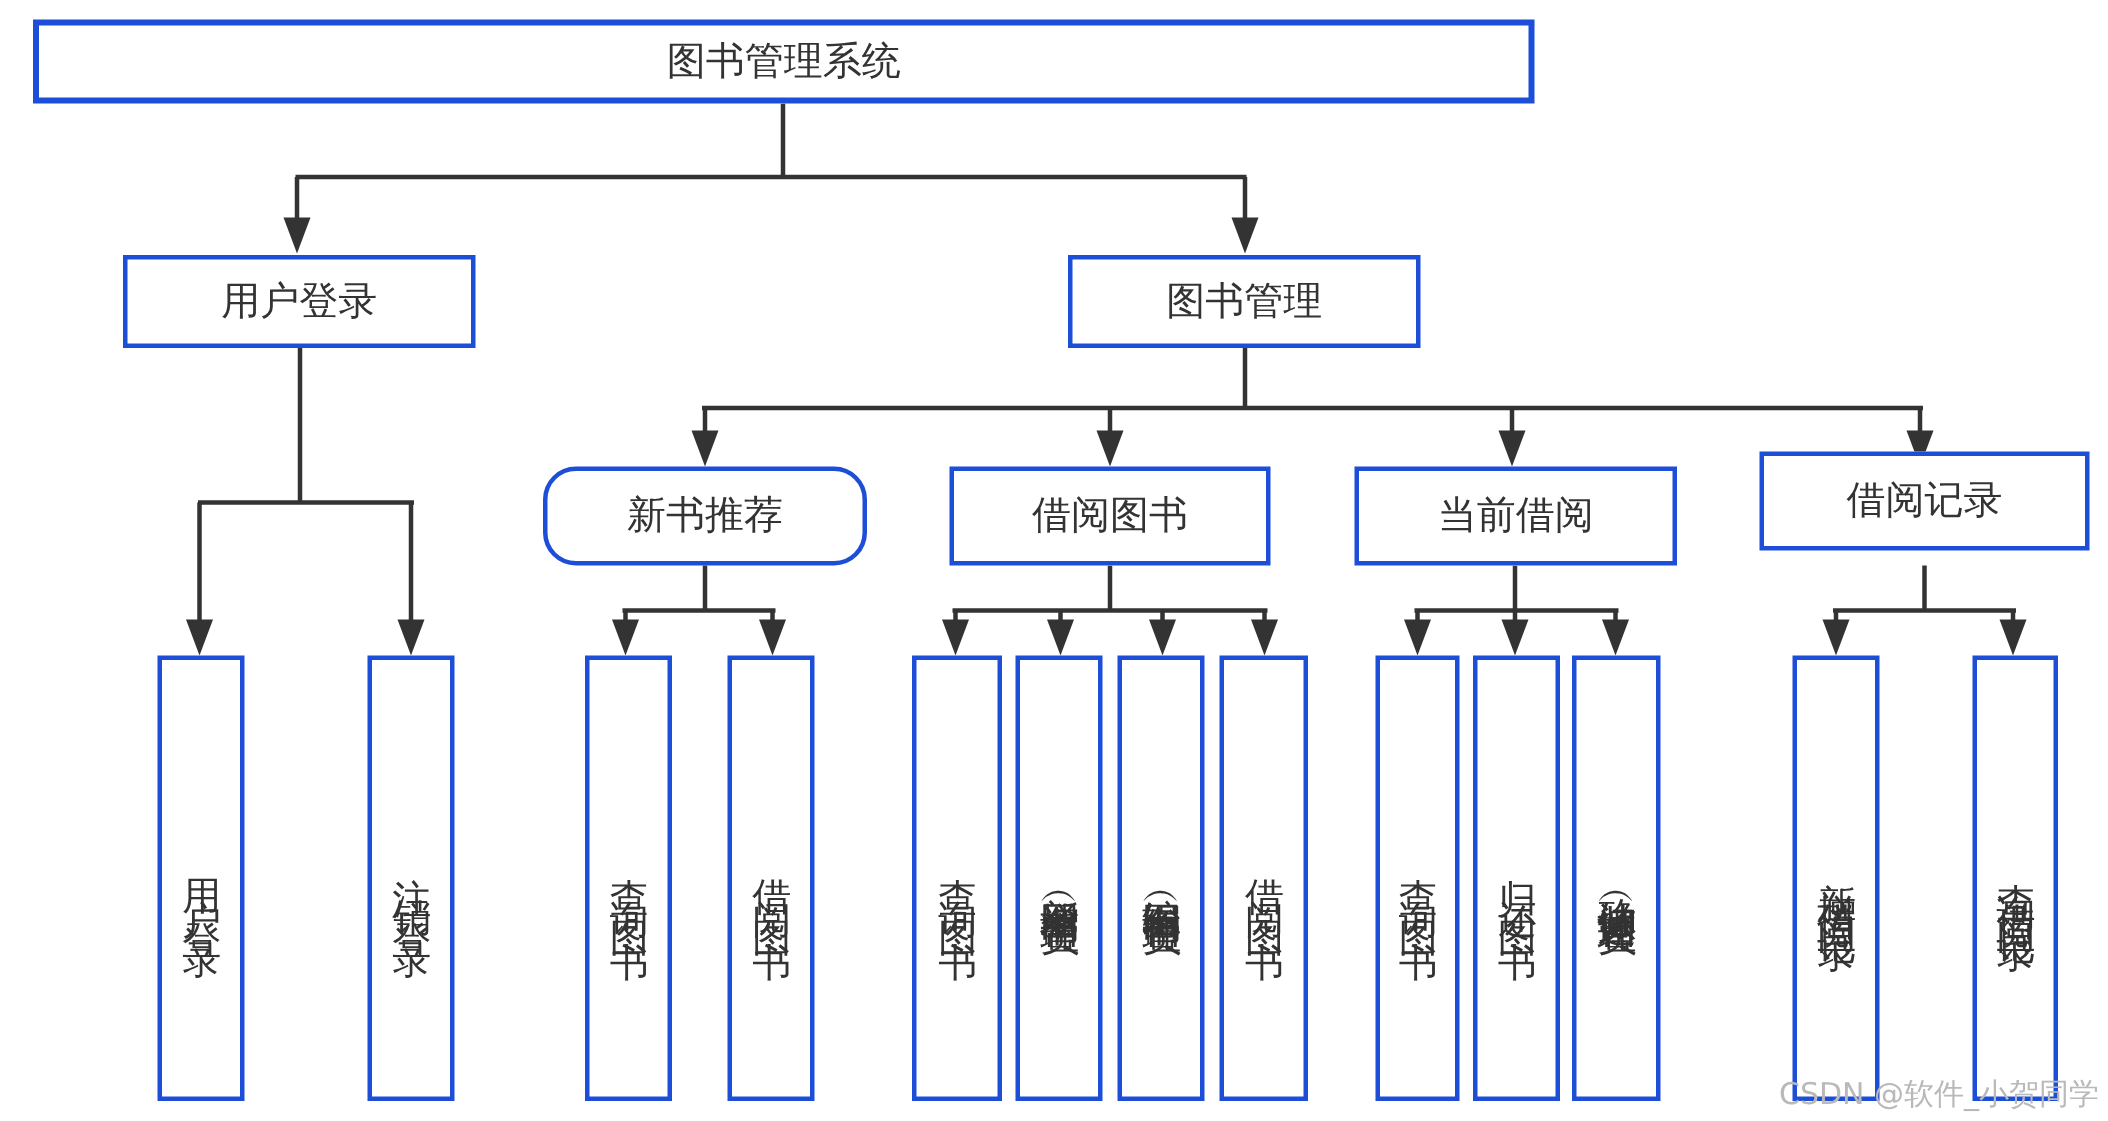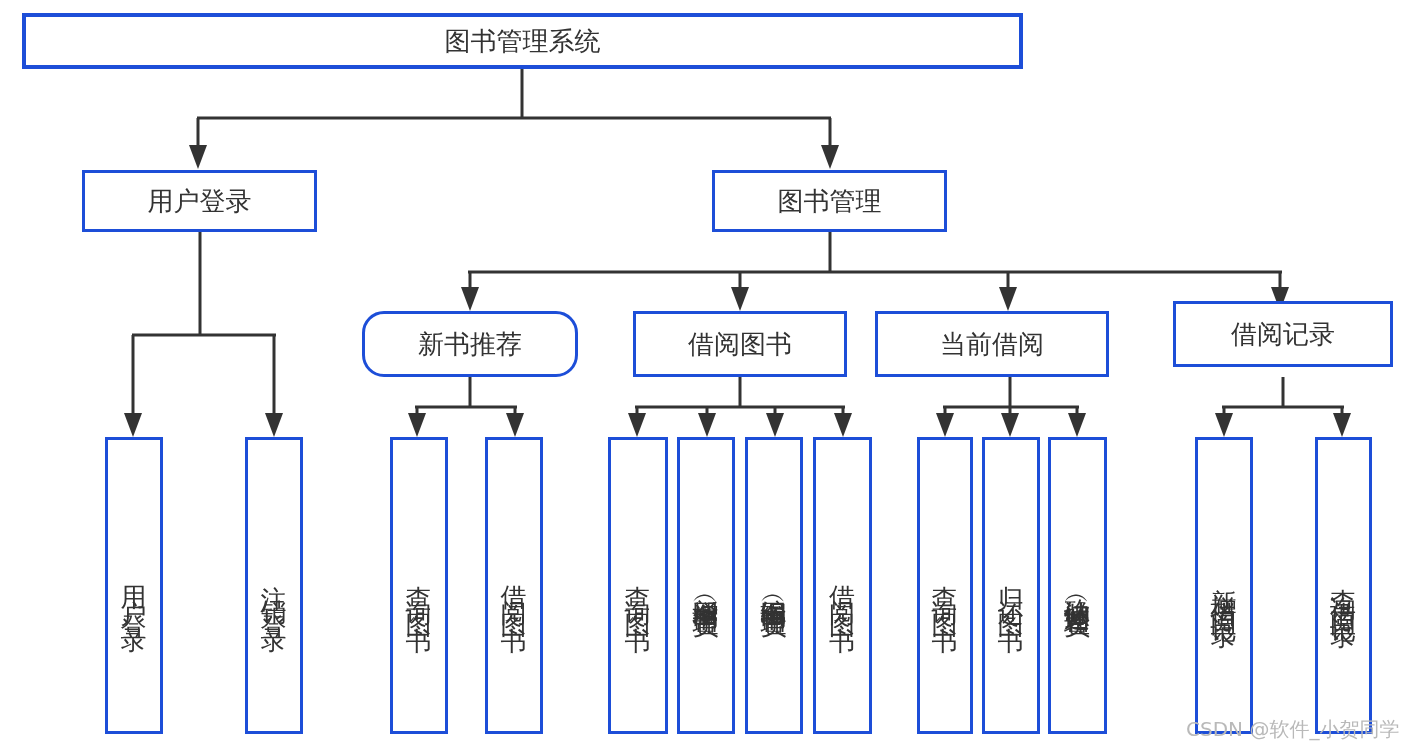--- a/index.html
+++ b/index.html
@@ -152,21 +152,21 @@
   <div class="node" style="left:712px; top:170px; width:235px; height:62px;">
     <span>图书管理</span>
   </div>
 
   <div class="node" style="left:362px; top:311px; width:216px; height:66px;border-radius:22px;">
     <span>新书推荐</span>
   </div>
   <div class="node" style="left:633px; top:311px; width:214px; height:66px;">
     <span>借阅图书</span>
   </div>
-  <div class="node" style="left:875px; top:311px; width:234px; height:66px;">
+  <div class="node" style="left:903px; top:311px; width:215px; height:66px;">
     <span>当前借阅</span>
   </div>
   <div class="node" style="left:1173px; top:301px; width:220px; height:66px;">
     <span>借阅记录</span>
   </div>
 
   <div class="node v" style="left:105px; top:437px; width:58px; height:297px;">
     <span class="sp4">用户登录</span>
   </div>
   <div class="node v" style="left:245px; top:437px; width:58px; height:297px;">

